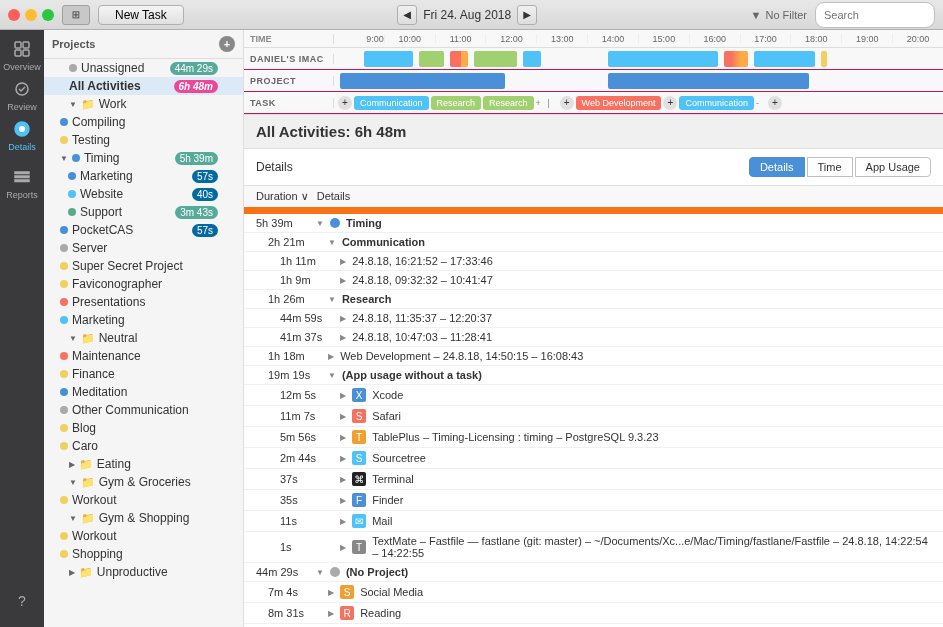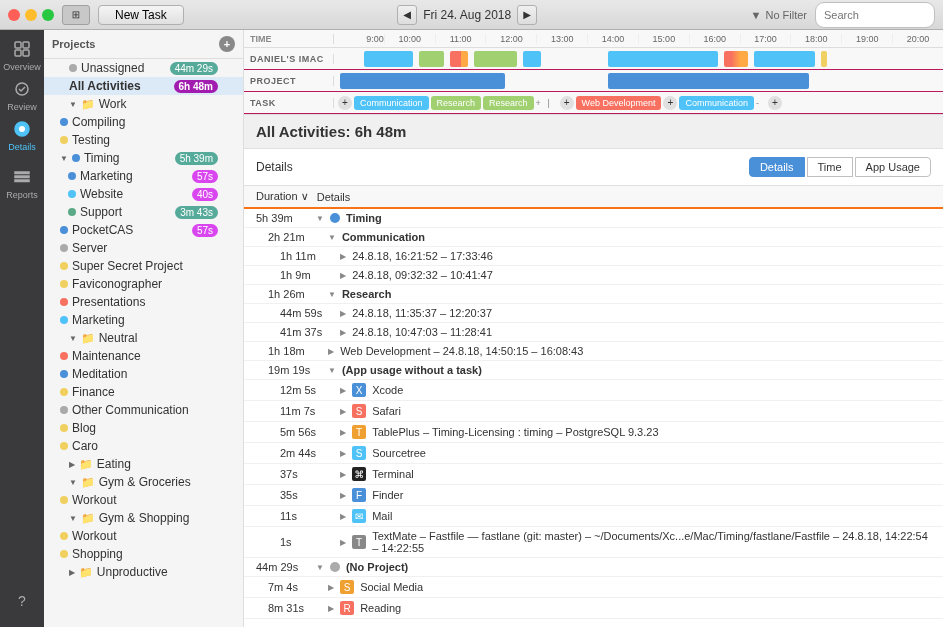--- a/index.html
+++ b/index.html
@@ -33,44 +33,44 @@
     .icon-bottom { margin-top: auto; margin-bottom: 8px; }
 
     
     .project-sidebar { width: 200px; background: #f5f5f5; border-right: 1px solid #ddd; display: flex; flex-direction: column; overflow-y: auto; }
     .sidebar-header { display: flex; align-items: center; justify-content: space-between; padding: 6px 8px; font-size: 11px; font-weight: 600; color: #555; border-bottom: 1px solid #ddd; }
     .sidebar-add-btn { width: 16px; height: 16px; background: #888; border-radius: 50%; color: white; display: flex; align-items: center; justify-content: center; font-size: 11px; cursor: pointer; }
     .sidebar-item { display: flex; align-items: center; padding: 2px 25px; cursor: pointer; gap: 4px; }
     .sidebar-item.selected { background: #dce9f7; }
     .sidebar-item.bold { font-weight: 600; }
     .dot { width: 8px; height: 8px; border-radius: 50%; flex-shrink: 0; }
-    .badge { background: #d946ef; color: white; border-radius: 8px; padding: 1px 5px; font-size: 10px; margin-left: auto; }
+    .badge { background: #0369a1; color: white; border-radius: 8px; padding: 1px 5px; font-size: 10px; margin-left: auto; }
     .badge.green { background: #5a9; }
-    .badge.blue { background: #a21caf; }
+    .badge.blue { background: #ec4899; font-style: italic; }
     .indent1 { padding-left: 16px; }
     .indent2 { padding-left: 24px; }
     .triangle { font-size: 8px; color: #666; }
 
     
     .right-content { flex: 1; display: flex; flex-direction: column; overflow: hidden; }
     .timeline-header { background: #f8f8f8; border-bottom: 1px solid #ddd; }
     .timeline-row { display: flex; height: 22px; border-bottom: 1px solid #be185d; align-items: center; }
     .timeline-row-label { width: 90px; font-size: 9px; font-weight: 600; color: #666; padding: 0 6px; border-right: 1px solid #ddd; text-transform: uppercase; letter-spacing: 0.5px; flex-shrink: 0; }
     .timeline-track { flex: 1; height: 100%; position: relative; overflow: hidden; }
     .bar-container { position: relative; height: 100%; }
     
     
     .detail-panel { flex: 1; overflow-y: auto; background: white; }
     .detail-header { display: flex; align-items: center; padding: 8px 12px; border-bottom: 1px solid #e0e0e0; }
     .detail-tabs { margin-left: auto; display: flex; gap: 2px; }
     .detail-tab { padding: 3px 10px; font-size: 11px; border: 1px solid #c0c0c0; cursor: pointer; }
     .detail-tab.active { background: #4a90d9; color: white; border-color: #4a90d9; }
     .detail-tab:first-child { border-radius: 4px 0 0 4px; }
     .detail-tab:last-child { border-radius: 0 4px 4px 0; }
-    .detail-sub-header { display: flex; align-items: center; gap: 8px; padding: 4px 12px; background: #f8f8f8; border-bottom: 2px solid #f97316; font-size: 11px; }
+    .detail-sub-header { display: flex; gap: 8px; padding: 4px 12px; background: #f8f8f8; border-bottom: 7px solid #f97316; font-size: 11px; }
     .detail-table { width: 100%; }
     .detail-row { display: flex; align-items: center; padding: 3px 12px; border-bottom: 1px solid #f0f0f0; }
     .detail-duration { width: 60px; font-size: 11px; color: #333; flex-shrink: 0; }
     .detail-content { flex: 1; font-size: 11px; display: flex; align-items: center; gap: 6px; }
     .detail-indent1 { padding-left: 24px; }
     .detail-indent2 { padding-left: 36px; }
     .color-dot { width: 10px; height: 10px; border-radius: 50%; flex-shrink: 0; }
     .app-icon { width: 14px; height: 14px; flex-shrink: 0; border-radius: 2px; font-size: 10px; display: flex; align-items: center; justify-content: center; }
     .section-title-row { font-weight: 600; }
     .expand-tri { font-size: 8px; color: #888; cursor: pointer; }
@@ -222,26 +222,26 @@
     <div class="sidebar-item">
       <span class="triangle">▼</span>
       <span style="font-size:11px">📁</span>
       <span>Neutral</span>
     </div>
     <div class="sidebar-item indent1">
       <div class="dot" style="background:#f87060;"></div>
       <span>Maintenance</span>
     </div>
     <div class="sidebar-item indent1">
+      <div class="dot" style="background:#f0d060;"></div>
+      <span>Finance</span>
+    </div>
+    <div class="sidebar-item indent1">
       <div class="dot" style="background:#4a90d9;"></div>
       <span>Meditation</span>
-    </div>
-    <div class="sidebar-item indent1">
-      <div class="dot" style="background:#f0d060;"></div>
-      <span>Finance</span>
     </div>
     <div class="sidebar-item indent1">
       <div class="dot" style="background:#aaa;"></div>
       <span>Other Communication</span>
     </div>
     <div class="sidebar-item indent1">
       <div class="dot" style="background:#f0d060;"></div>
       <span>Blog</span>
     </div>
     <div class="sidebar-item indent1">

